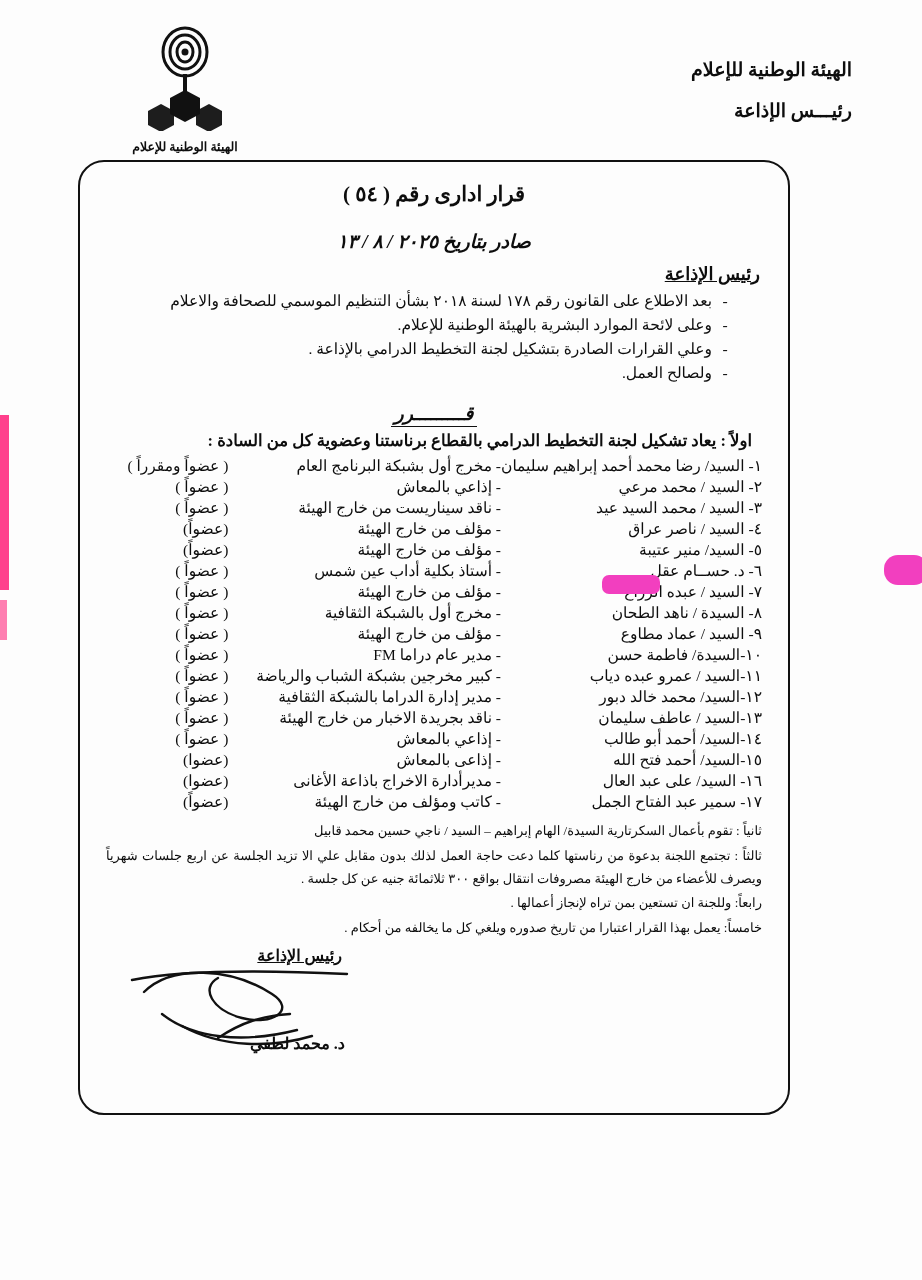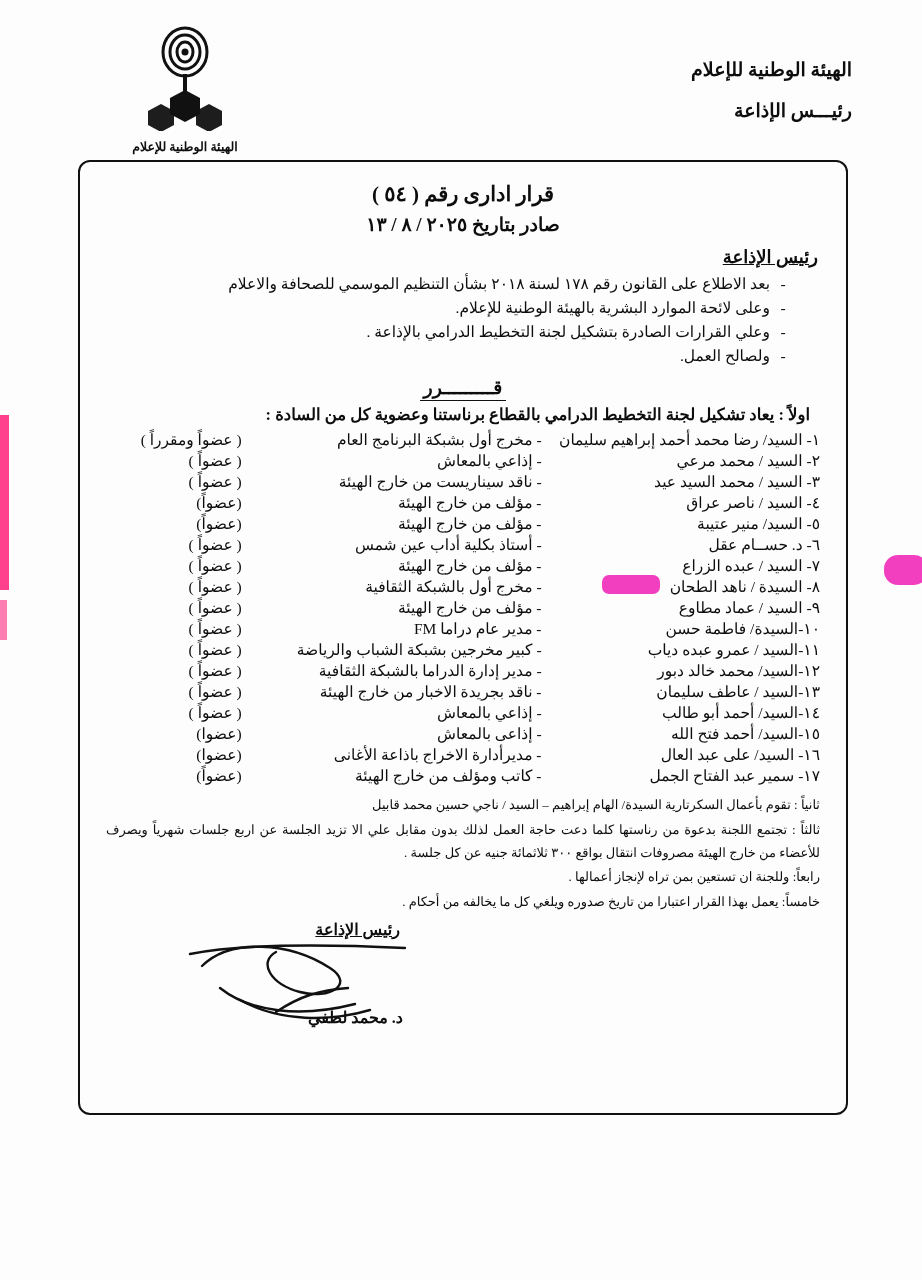--- a/index.html
+++ b/index.html
@@ -26,47 +26,48 @@
   .org-text div{margin-bottom:18px;}
   .logo-wrap{
     position:absolute;left:95px;top:8px;width:180px;text-align:center;
   }
   .logo-caption{
     font-size:12.5px;font-weight:bold;margin-top:4px;
   }
   
   .doc-box{
     position:absolute;
-    left:78px;top:160px;width:770px;height:955px;
+    left:78px;top:160px;width:712px;height:955px;
     border:2px solid #111;
-    border-radius:12px;
+    border-radius:26px;
     box-sizing:border-box;
     padding:14px 26px 10px 26px;
   }
   .title-block{
     text-align:center;margin-top:6px;
   }
   .title-line1{font-size:21px;font-weight:bold;letter-spacing:1px;}
-  .title-line2{font-size:19px;font-weight:bold;margin-top:6px;letter-spacing:1px;}
+  .title-line2{font-size:19px;font-weight:bold;margin-top:23px;letter-spacing:1px;font-style:italic;}
   .subject{
     text-align:right;margin-top:10px;margin-right:2px;
     font-size:18px;font-weight:bold;text-decoration:underline;
   }
   .whereas{
     margin-top:4px;font-size:15.5px;line-height:1.55;
   }
   .whereas-row{
     display:flex;justify-content:flex-start;
     padding-right:24px;
   }
   .dash{width:26px;flex:none;text-align:center;}
   .decides{
     text-align:center;font-size:19px;font-weight:bold;
-    margin-top:8px;letter-spacing:6px;
+    margin-top:17px;letter-spacing:6px;
     position:relative;
+    font-style:italic;
   }
   .decides span{border-bottom:1px solid #111;padding:0 4px 2px 4px;}
   .firstly{
     margin-top:6px;font-size:16.5px;font-weight:bold;text-align:right;
     padding-right:10px;
   }
   
   table.members{
     width:100%;border-collapse:collapse;margin-top:4px;
     font-size:15.5px;

